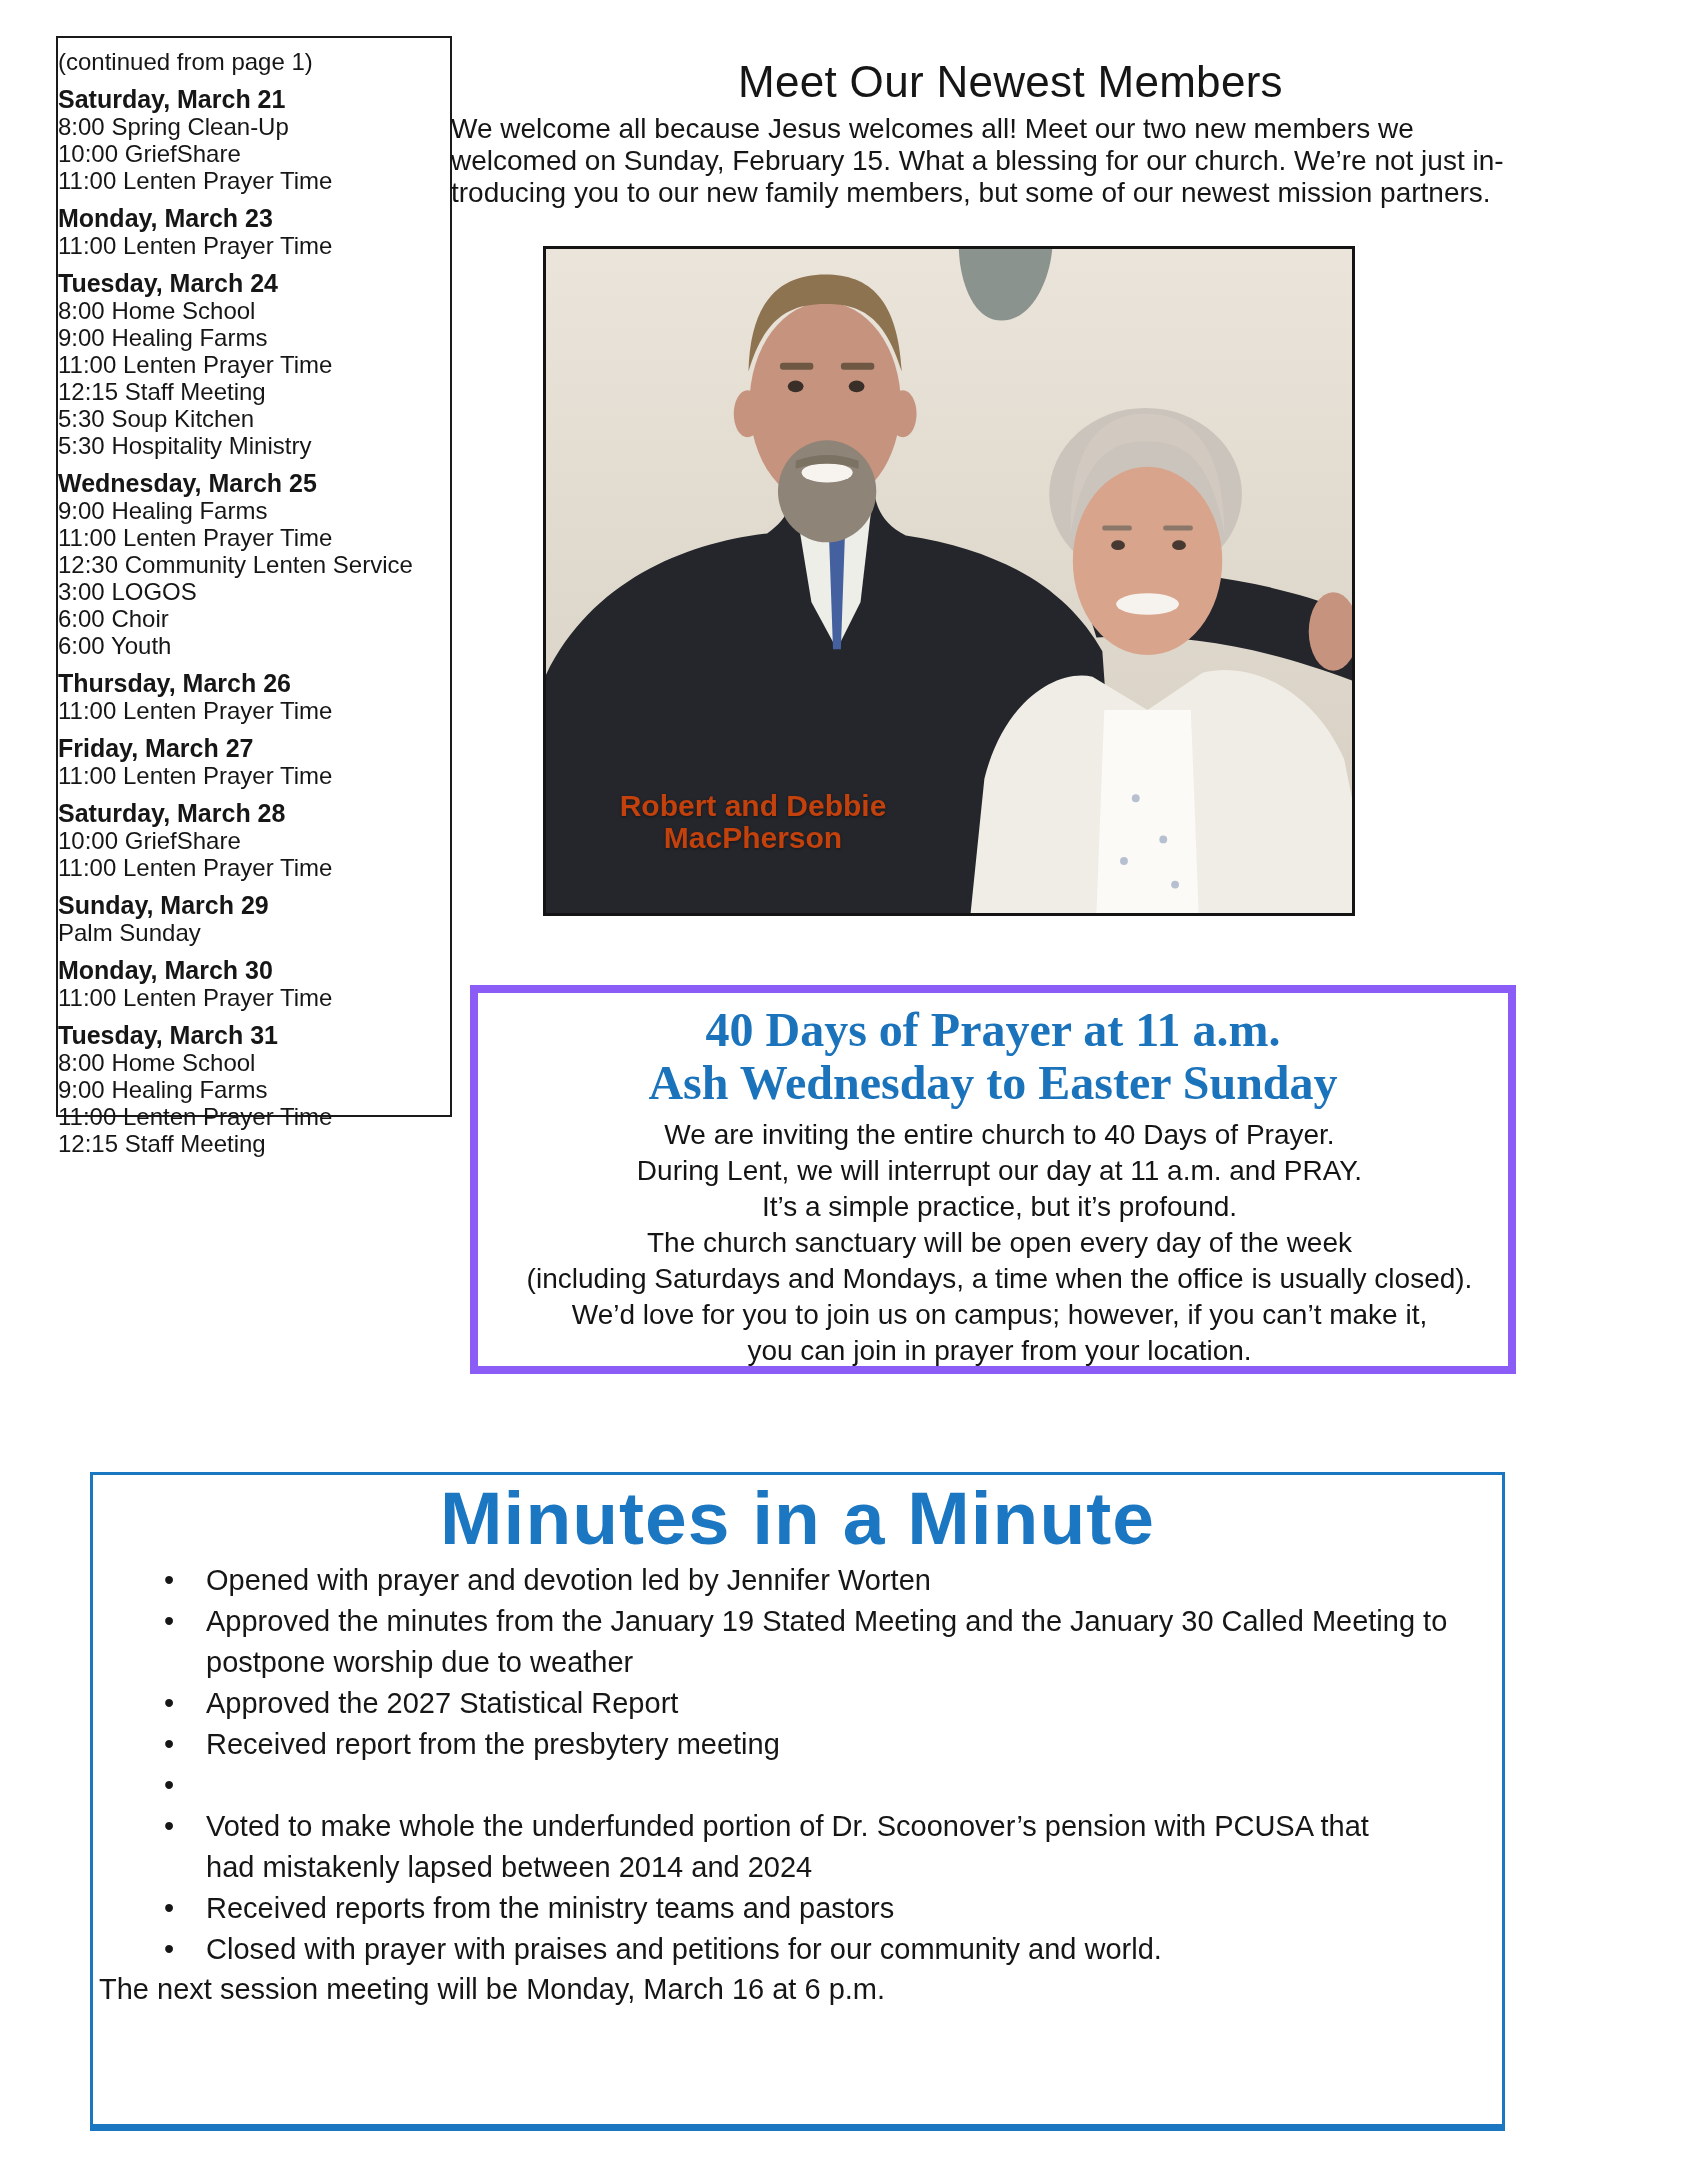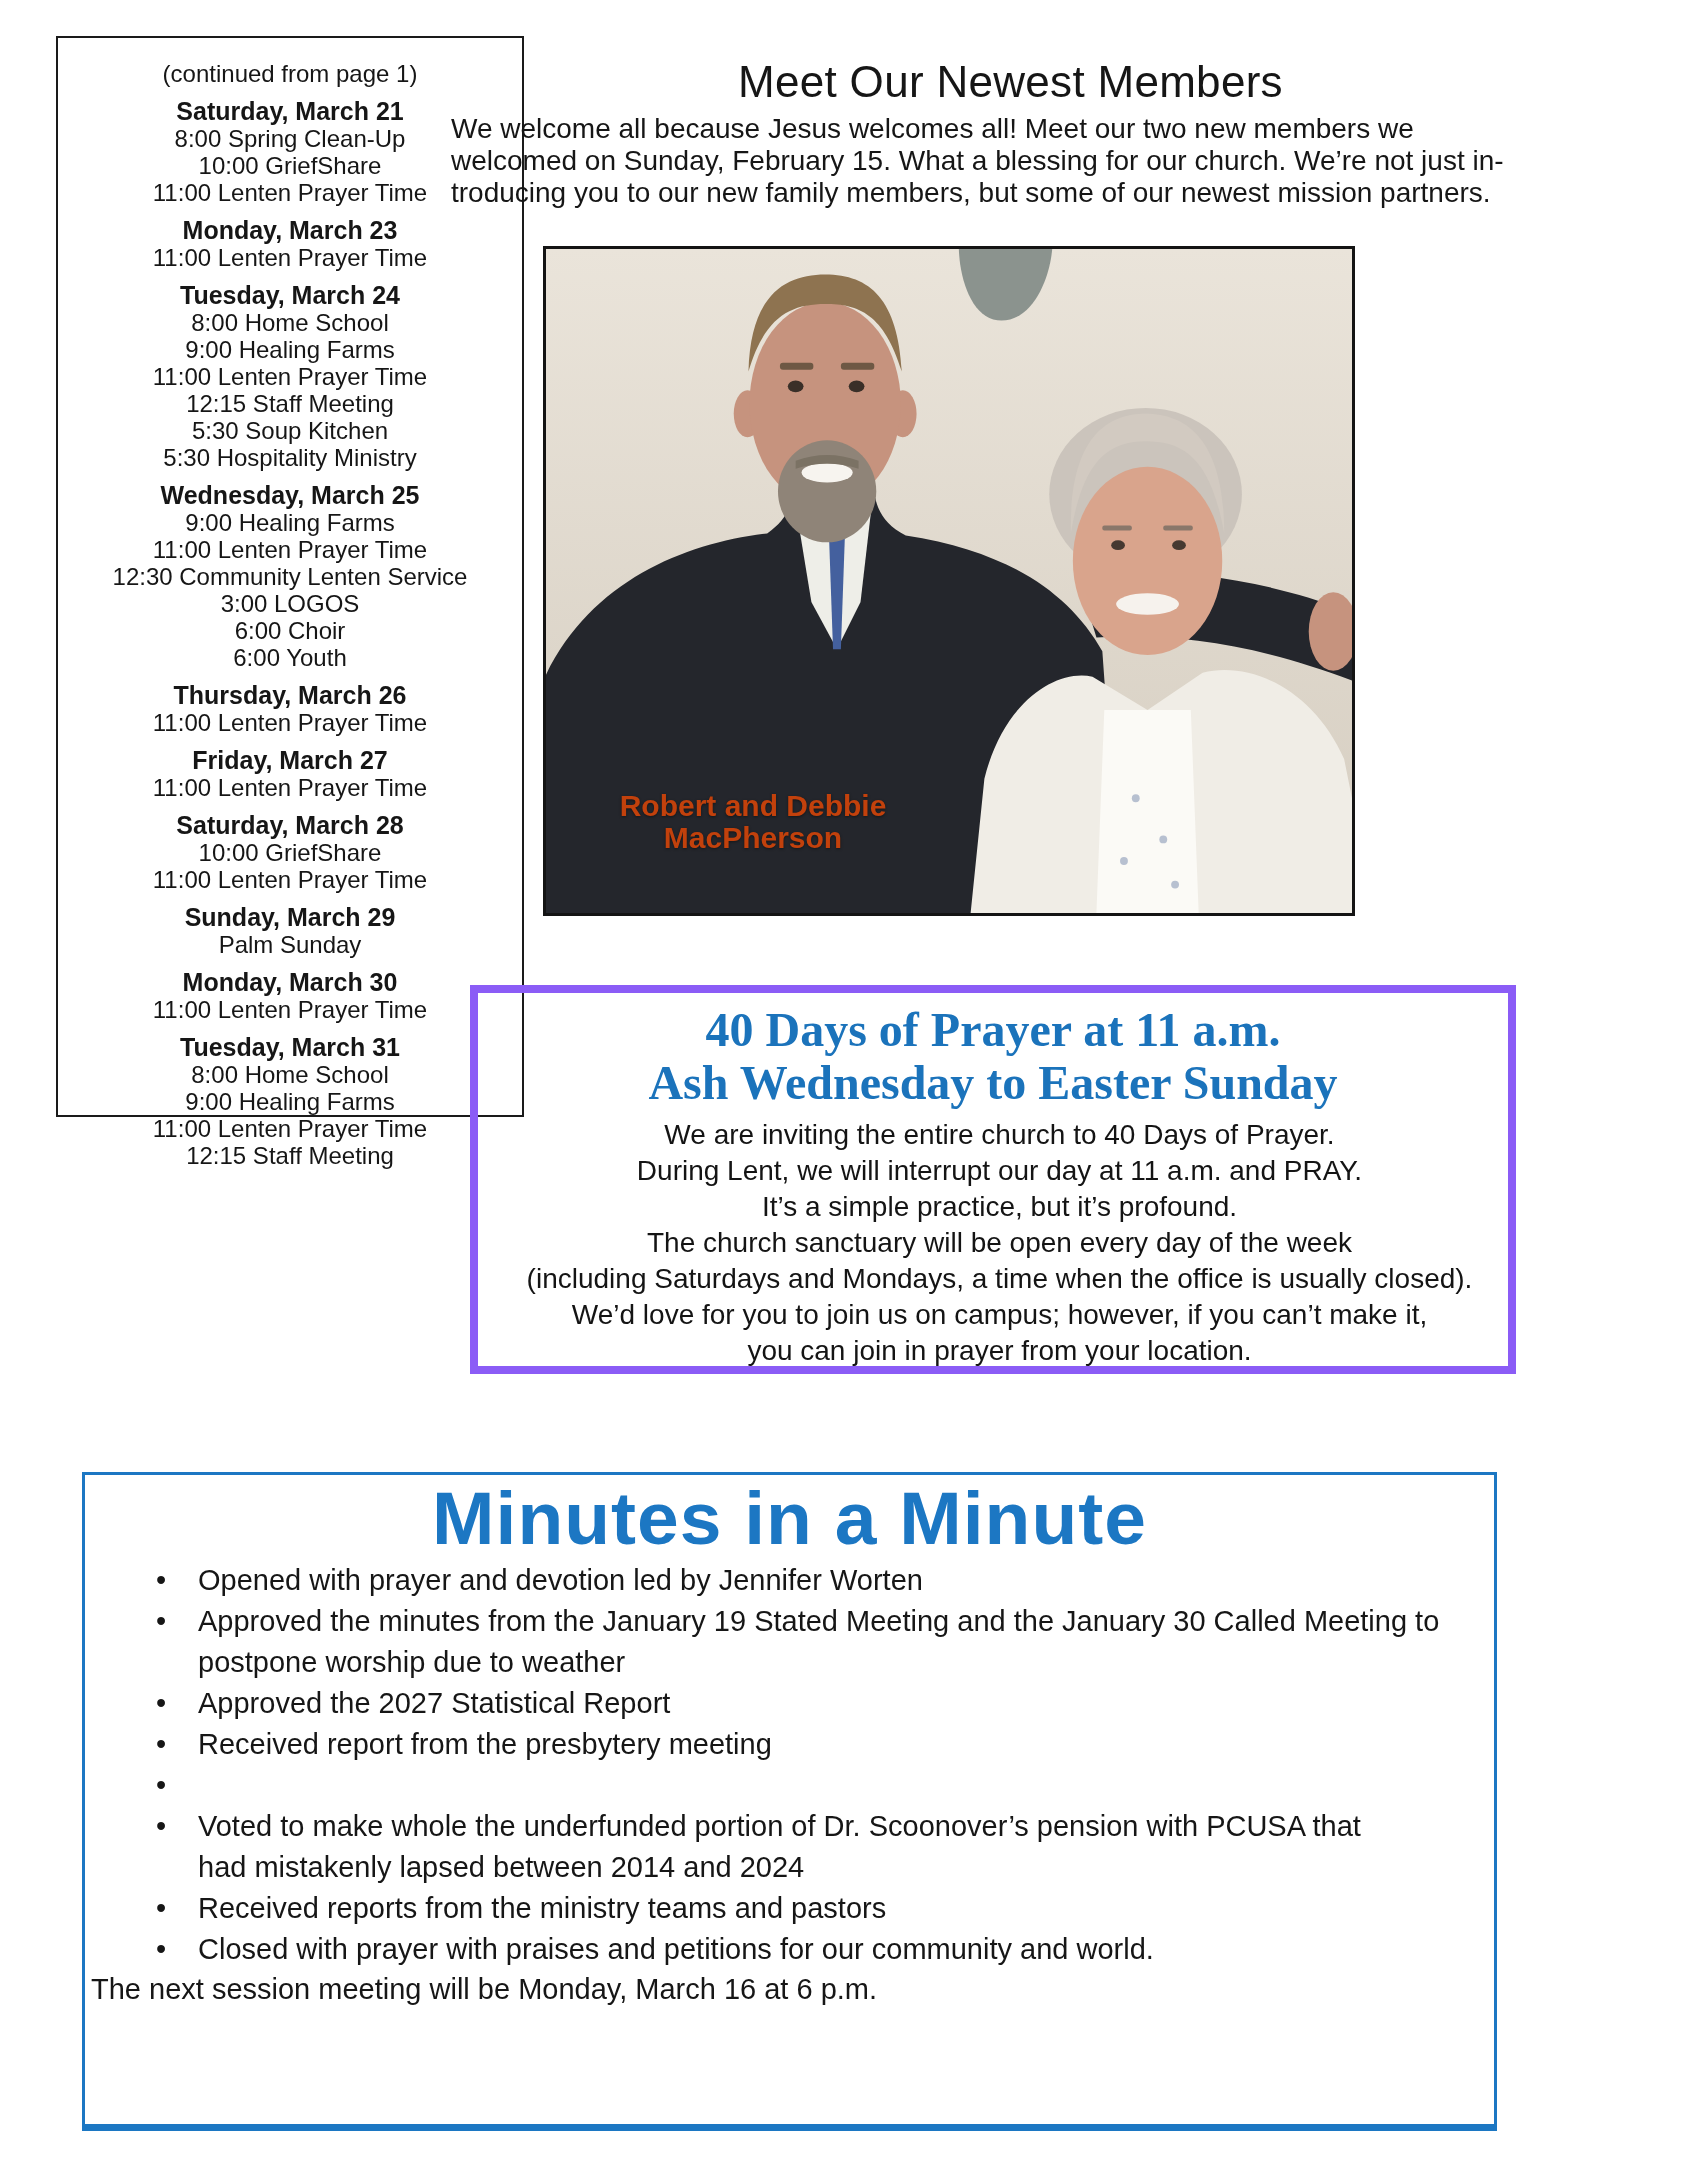--- a/index.html
+++ b/index.html
@@ -1,22 +1,22 @@
 <!DOCTYPE html>
 <html><head>
 <meta charset="utf-8">
 <style>
   html,body{margin:0;padding:0;background:#ffffff;}
   .page{position:relative;width:1683px;height:2178px;background:#ffffff;
         font-family:"Liberation Sans",sans-serif;color:#161616;overflow:hidden;}
 
   
-  .sidebar{position:absolute;left:56px;top:36px;width:468px;height:1081px;
-           border:2px solid #1a1a1a;box-sizing:border-box;text-align:center;
-           padding-top:22px;}
+  .sidebar{position:absolute;left:56px;top:36px;width:396px;height:1081px;
+           border:2px solid #1a1a1a;box-sizing:border-box;
+           padding-top:10px;}
   .note{font-size:24px;line-height:27px;margin-bottom:2px;}
   .group{margin-top:11px;}
   .g-head{font-weight:bold;font-size:25px;line-height:27px;}
   .g-items{font-size:24px;line-height:27px;white-space:pre-line;}
 
   
   .members-title{position:absolute;left:455px;top:28px;width:1111px;text-align:center;
                  font-size:44px;font-weight:normal;letter-spacing:0.3px;}
   .members-intro{position:absolute;left:451px;top:85px;width:1143px;
                  font-size:28px;line-height:32px;white-space:pre-line;}
@@ -29,21 +29,21 @@
                  white-space:pre-line;text-shadow:0 1px 3px rgba(0,0,0,.45);}
 
   
   .prayer-box{position:absolute;left:470px;top:985px;width:1046px;height:389px;
               border:8px solid #8b5cf6;box-sizing:border-box;text-align:center;}
   .prayer-title{font-family:"Liberation Serif",serif;font-weight:bold;color:#1B73BB;
                 font-size:48px;line-height:53px;margin-top:10px;white-space:pre-line;}
   .prayer-body{font-size:28px;line-height:36px;margin-top:8px;white-space:pre-line;color:#141414;padding-left:13px;}
 
   
-  .minutes-box{position:absolute;left:82px;top:1472px;width:1415px;height:659px;
+  .minutes-box{position:absolute;left:90px;top:1472px;width:1415px;height:659px;
                border:3px solid #1C77C3;border-bottom-width:7px;box-sizing:border-box;}
   .minutes-title{text-align:center;color:#1C77C3;font-size:75px;line-height:83px;
                  font-weight:bold;margin-top:2px;letter-spacing:1px;}
   .minutes-intro{font-size:29px;line-height:38px;margin-left:6px;margin-top:2px;}
   .b-row{display:flex;margin-left:71px;font-size:29px;line-height:41px;}
   .b-dot{flex:0 0 42px;}
   .b-dot::before{content:"\2022";font-size:29px;}
   .b-text{white-space:pre-line;}
   .minutes-closing{font-size:29px;line-height:38px;margin-left:6px;}
 </style>

